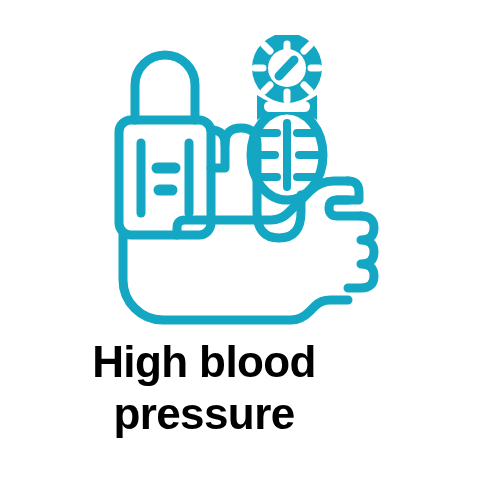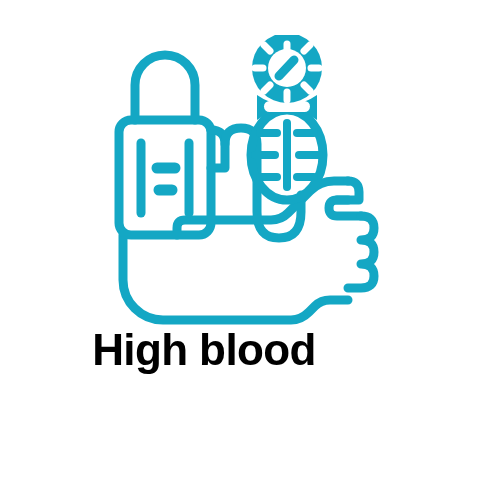--- a/index.html
+++ b/index.html
@@ -31,21 +31,21 @@
     justify-content: center;
   }
   .icon-svg {
     display: block;
     width: 290px;
     height: 290px;
   }
   .caption {
     position: absolute;
     left: 0;
-    top: 324px;
+    top: 336px;
     width: 408px;
     text-align: center;
     color: #000000;
     font-family: "Liberation Sans", sans-serif;
     font-weight: bold;
     font-size: 44px;
     line-height: 52px;
     letter-spacing: -0.6px;
     -webkit-font-smoothing: antialiased;
   }
@@ -160,15 +160,16 @@
           <line x1="165" y1="16" x2="159" y2="10"></line>
         </g>
         <circle cx="182" cy="33" r="19" fill="#ffffff" stroke="none"></circle>
         <line x1="174" y1="41" x2="189" y2="25" stroke="#14A7C4" stroke-width="9" stroke-linecap="round"></line>
       </g>
     </svg>
   </div>
 
   <div class="caption">
     <span class="caption-line">High blood</span>
+    <span class="caption-line">pressure</span>
   </div>
 
 </div>
 
 </body></html>

